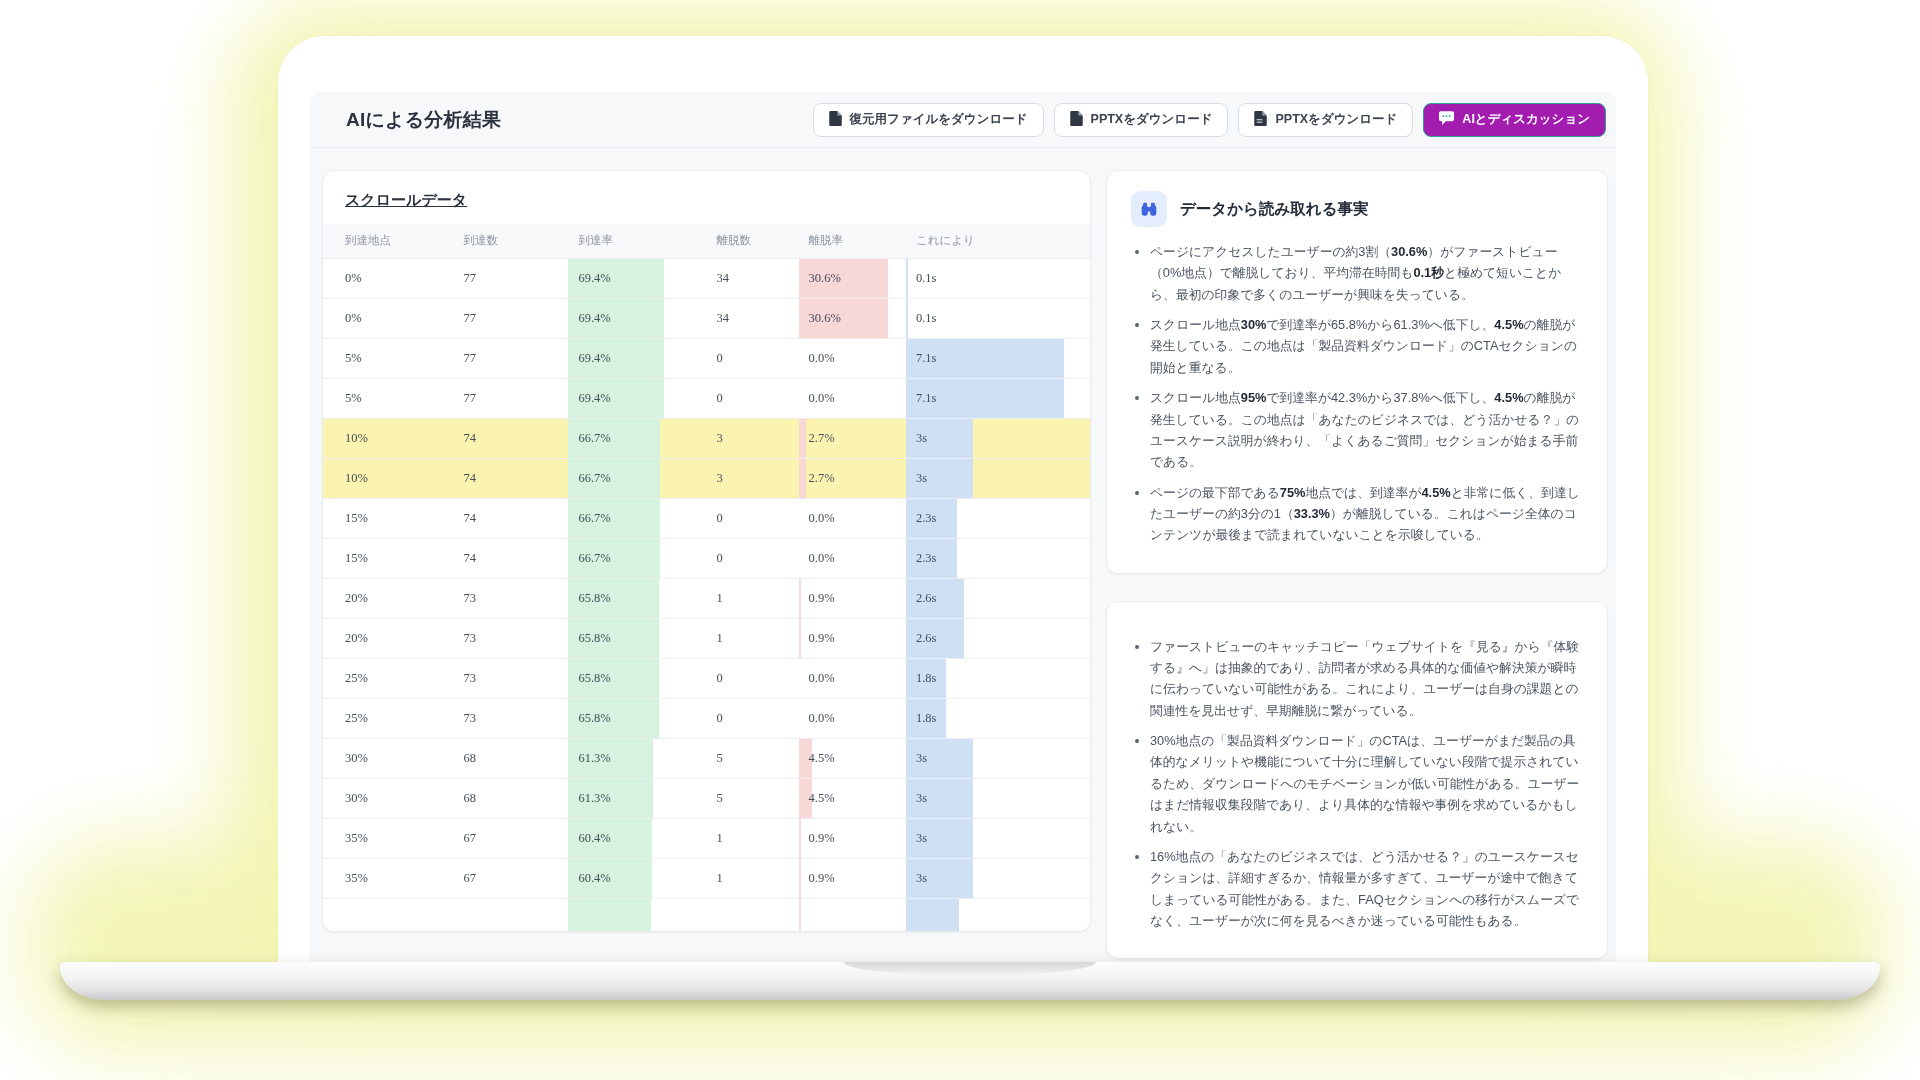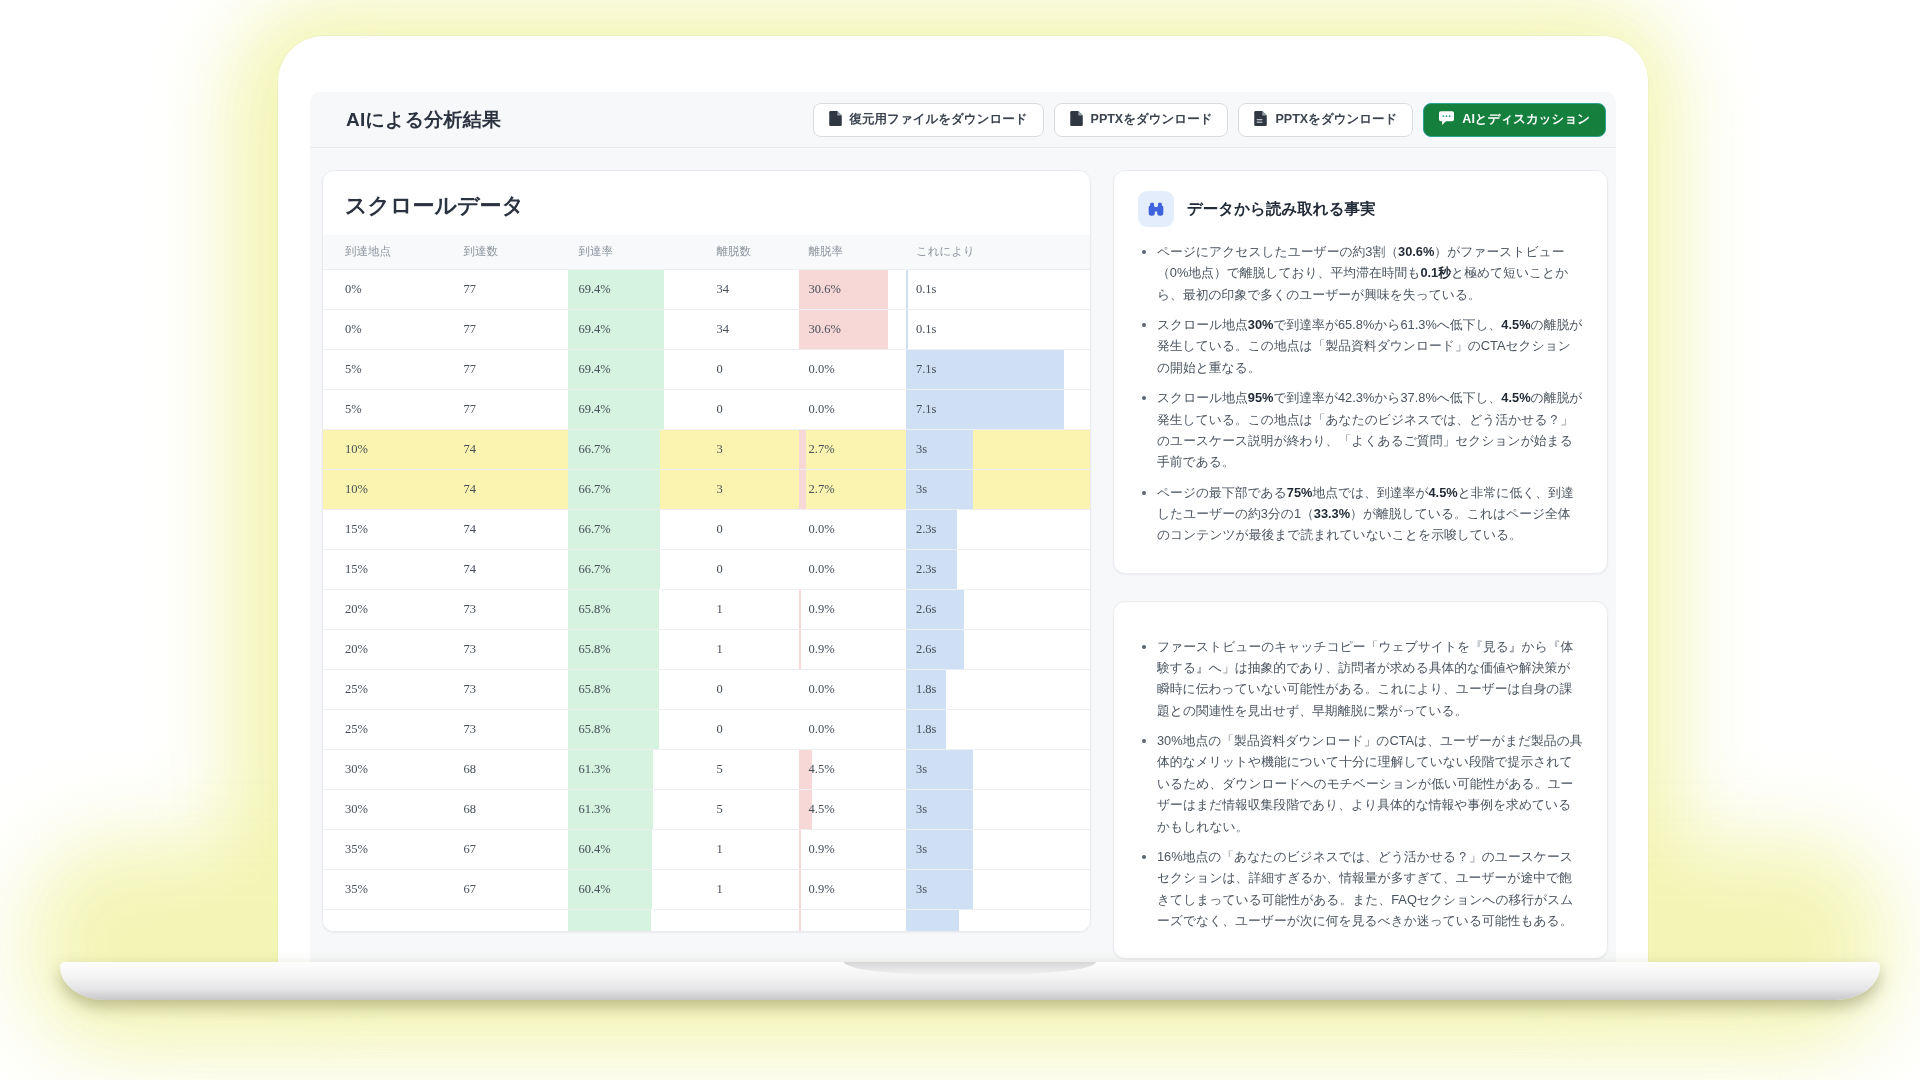--- a/index.html
+++ b/index.html
@@ -29,48 +29,48 @@
     display:flex; flex-direction:column; }
   .app-header { flex:none; height:56px; display:flex; align-items:center;
     justify-content:space-between; padding:0 10px 0 36px; border-bottom:1px solid #e8eaee; }
   .page-title { font-size:19px; font-weight:bold; color:#2b3340; letter-spacing:.2px; }
   .actions { display:flex; gap:10px; }
   .btn { display:inline-flex; align-items:center; gap:8px; background:#fff;
     border:1px solid #d9dde2; border-radius:8px; height:34px; padding:0 15px;
     font-size:12.5px; font-weight:bold; color:#3c4450; cursor:pointer; white-space:nowrap;
     font-family:inherit; }
   .btn svg { flex:none; }
-  .btn.accent { background:#15803d; border-color:#29a392; color:#ffffff; }
+  .btn.accent { background:#a21caf; border-color:#29a392; color:#ffffff; }
 
   .main { flex:1; display:flex; gap:15px; padding:22px 8px 0 12px; align-items:flex-start; }
 
   .card { background:#ffffff; border:1px solid #e9ebef; border-radius:12px;
     box-shadow:0 1px 2px rgba(16,24,40,.05); }
 
   
   .table-card { flex:none; width:769px; height:762px; overflow:hidden; padding-top:20px; }
-  .table-title { font-size:22px; font-weight:bold; color:#2b3340; padding:0 22px; }
+  .table-title { font-size:15px; font-weight:bold; color:#2b3340; padding:0 22px;text-decoration:underline; }
   .table-sub { font-size:12px; color:#99a1ac; margin-top:9px; padding:0 22px; }
   table { width:100%; border-collapse:collapse; table-layout:fixed; margin-top:14px;font-family:Liberation Serif, serif; }
   col.c1{width:17%} col.c2{width:15%} col.c3{width:18%} col.c4{width:12%} col.c5{width:14%} col.c6{width:24%}
   thead th { background:#f8f9fb; font-size:11.5px; font-weight:normal; color:#8b939e;
     text-align:left; height:34px; padding-left:10px; border-bottom:1px solid #eceef1; }
   thead th.first { padding-left:22px; }
   tbody td { height:40px; font-size:12.5px; color:#454e59; padding-left:10px;
     border-top:1px solid #eceef1; position:relative; }
   tbody tr:first-child td { border-top:none; }
   tbody td.first { padding-left:22px; }
   tbody tr { background:#fff; }
   tbody tr.hl, tbody tr.hl:hover { background:#faf4b0; }
   .bar { position:absolute; left:0; top:0; bottom:0; }
   .cellv { position:relative; z-index:1; }
 
   
   .right-col { flex:1; display:flex; flex-direction:column; gap:27px; }
-  .insight-card { padding:20px 24px 18px;margin-left:7px; }
+  .insight-card { padding:20px 24px 18px; }
   .card-head { display:flex; align-items:center; gap:13px; }
   .icon-box { width:36px; height:36px; border-radius:9px; flex:none;
     display:flex; align-items:center; justify-content:center; }
   .icon-box.blue { background:#e4edfb; }
   .icon-box.mint { background:#e6f3ed; }
   .insight-title { font-size:15.5px; font-weight:bold; color:#222c38; }
   .insight-list { margin:14px 0 0 0; padding-left:19px; list-style:disc; }
   .insight-list li { font-size:12.8px; line-height:1.67; color:#4a5460; margin-bottom:9px; }
   .insight-list li::marker { color:#5a6470; }
   .insight-list b { color:#1f2833; }

